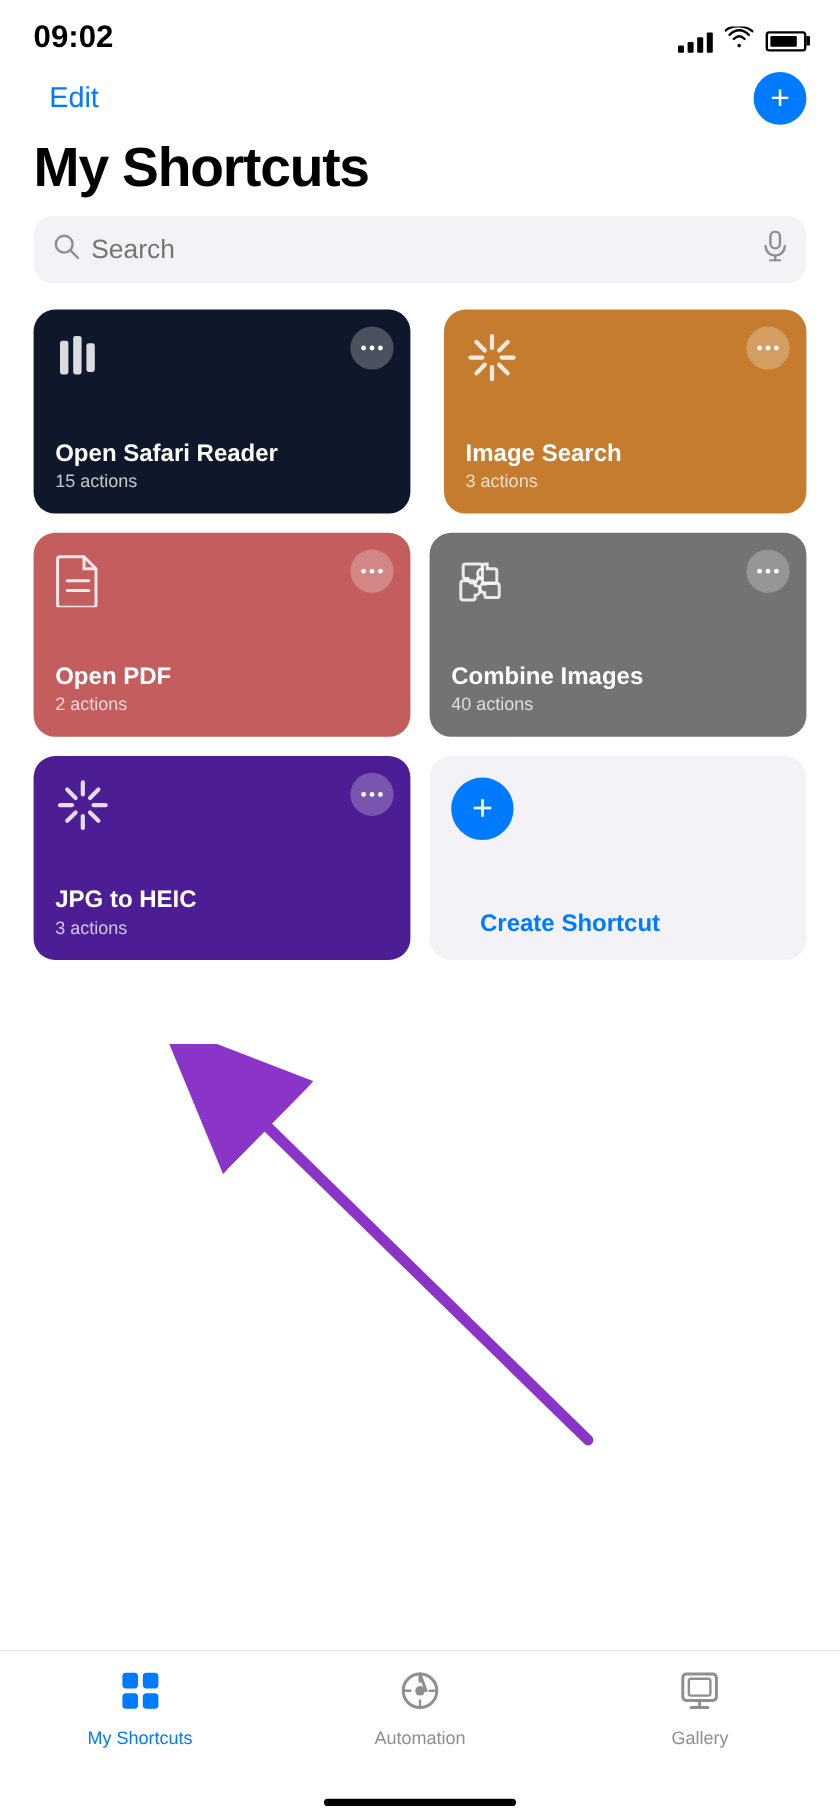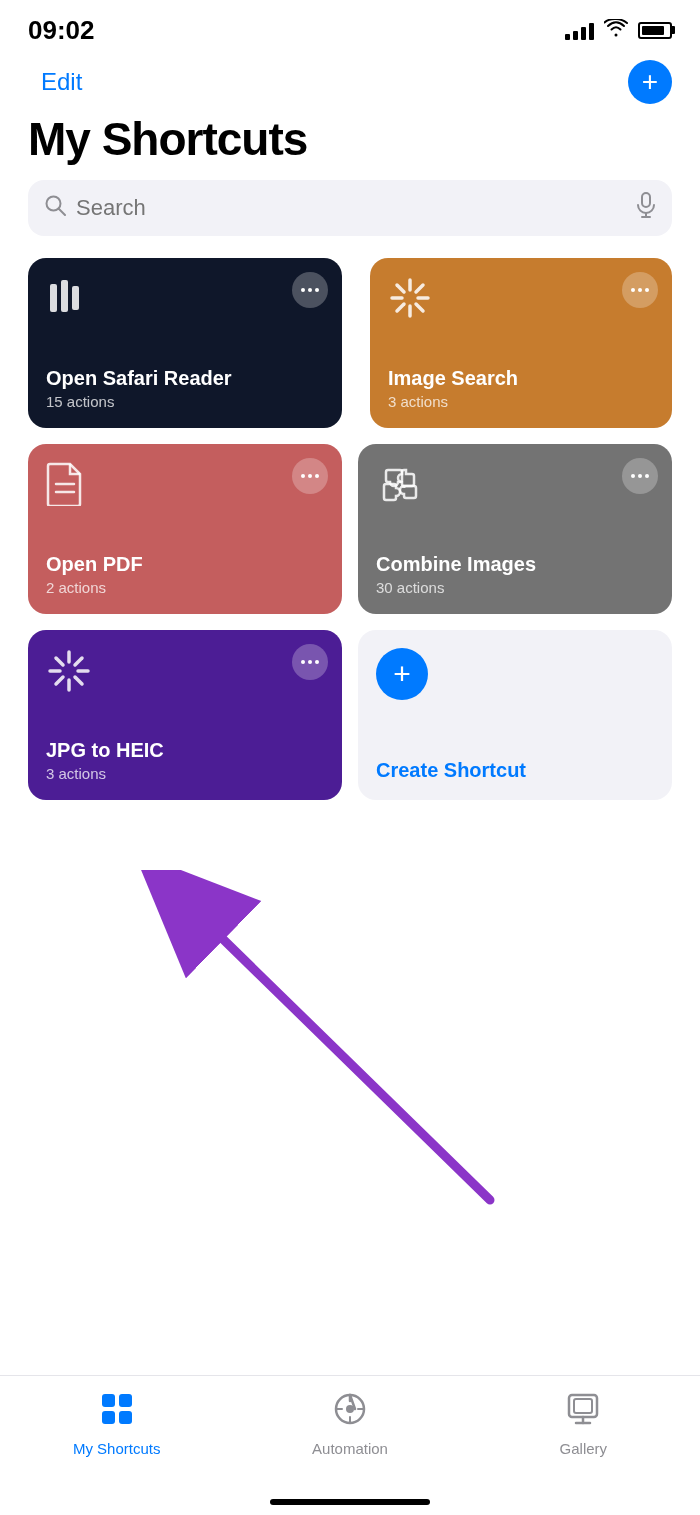--- a/index.html
+++ b/index.html
@@ -10,21 +10,21 @@
       background: #fff;
       font-family: -apple-system, BlinkMacSystemFont, 'SF Pro Display', 'Helvetica Neue', sans-serif;
       overflow: hidden;
       position: relative;
     }
 
     
     .status-bar {
       display: flex;
       justify-content: space-between;
-      align-items: center;
+      align-items: flex-end;
       padding: 14px 28px 8px 28px;
       height: 54px;
       gap: 32px;
     }
     .status-time {
       font-size: 26px;
       font-weight: 600;
       color: #000;
     }
     .status-icons {
@@ -231,20 +231,21 @@
       color: #fff;
       font-size: 30px;
       font-weight: 300;
       margin-bottom: auto;
     }
     .create-label {
       font-size: 20px;
       font-weight: 600;
       color: #007AFF;
       margin-top: 14px;
+      margin-left: 24px;
     }
 
     
     .arrow-container {
       position: absolute;
       top: 870px;
       left: 0;
       width: 700px;
       height: 360px;
       pointer-events: none;
@@ -436,21 +437,21 @@
     <div class="card-icon">
       <svg width="46" height="46" viewBox="0 0 46 46" fill="none">
         <path d="M20 8h-8a2 2 0 0 0-2 2v8c0 1.1.9 2 2 2h2c0 2.2 1.8 4 4 4s4-1.8 4-4h2a2 2 0 0 0 2-2v-8a2 2 0 0 0-2-2z" stroke="rgba(255,255,255,0.85)" stroke-width="2.5" fill="none"></path>
         <path d="M30 8h-2a2 2 0 0 0-2 2v2c-2.2 0-4 1.8-4 4s1.8 4 4 4v2a2 2 0 0 0 2 2h8a2 2 0 0 0 2-2v-8a2 2 0 0 0-2-2h-6z" stroke="rgba(255,255,255,0.85)" stroke-width="2.5" fill="none"></path>
         <path d="M8 28v8a2 2 0 0 0 2 2h8a2 2 0 0 0 2-2v-2c2.2 0 4-1.8 4-4s-1.8-4-4-4v-2a2 2 0 0 0-2-2h-8a2 2 0 0 0-2 2z" stroke="rgba(255,255,255,0.85)" stroke-width="2.5" fill="none"></path>
         <path d="M28 24c-2.2 0-4 1.8-4 4s1.8 4 4 4v2a2 2 0 0 0 2 2h8a2 2 0 0 0 2-2v-8a2 2 0 0 0-2-2h-8a2 2 0 0 0-2 2z" stroke="rgba(255,255,255,0.85)" stroke-width="2.5" fill="none"></path>
       </svg>
     </div>
     <div class="card-bottom">
       <div class="card-name">Combine Images</div>
-      <div class="card-actions">30 actions</div>
+      <div class="card-actions">40 actions</div>
     </div>
     <button class="card-menu-btn">
       <div class="dots">
         <span></span>
           <span></span>
           <span></span>
       </div>
     </button>
   </div>
 

